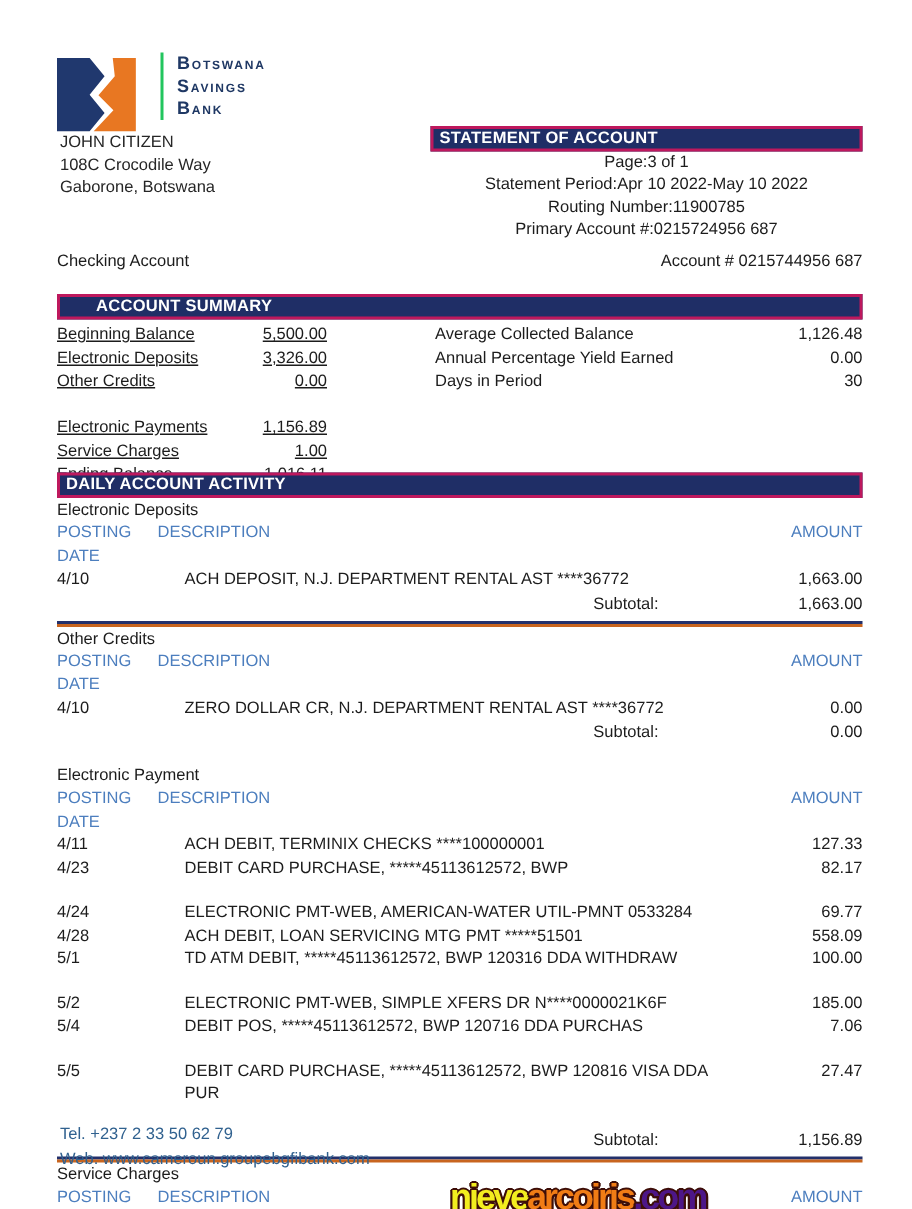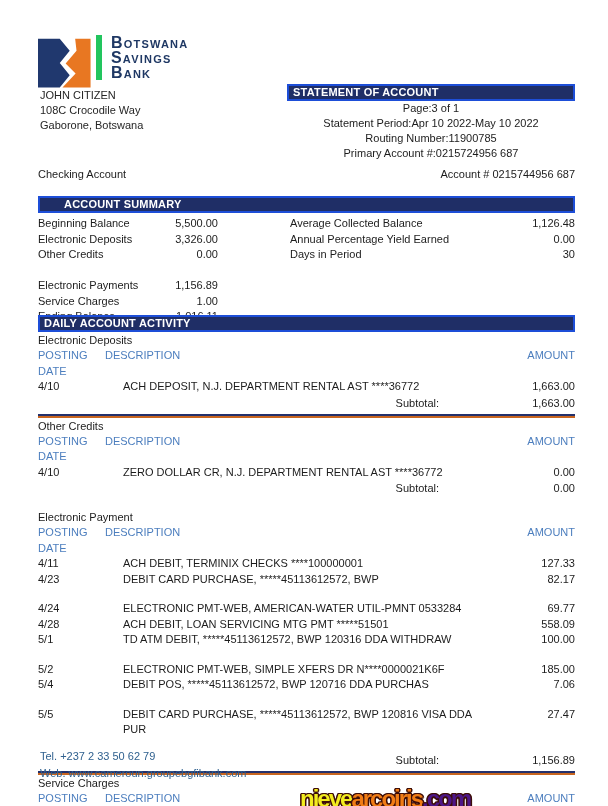--- a/index.html
+++ b/index.html
@@ -3,37 +3,37 @@
 <meta charset="utf-8">
 <style>
   html,body{margin:0;padding:0;background:#ffffff;}
   .page{position:relative;width:608px;height:806px;background:#fff;overflow:hidden;
         font-family:"Liberation Sans",sans-serif;font-size:11px;color:#1c1c1c;}
   .content{position:absolute;left:38px;top:0;width:537px;height:806px;}
 
   
   .logo-row{position:absolute;top:35px;left:0;display:flex;align-items:flex-start;}
   .logo-mark{width:58px;height:58px;}
-  .logo-text{border-left:6px solid #22c55e;padding-left:9px;
+  .logo-text{margin-left:11px;border-left:2px solid #22c55e;padding-left:9px;
              color:#1F3864;font-weight:bold;font-variant:small-caps;
-             font-size:16px;line-height:15px;letter-spacing:1.2px;}
+             font-size:12px;line-height:15px;letter-spacing:1.2px;}
   .address{position:absolute;top:88px;left:2px;line-height:15px;color:#262626;}
 
   
   .sbox{position:absolute;top:84px;right:0;width:288px;}
   .navy-bar{background:#1F2E66;color:#fff;font-weight:bold;letter-spacing:.2px;
-            border:2px solid #1d4ed8;padding:0 4px;line-height:13px;font-size:11px;}
+            border:2px solid #be185d;padding:0 4px;line-height:13px;font-size:11px;}
   .srow{display:flex;justify-content:center;line-height:15px;padding:0 2px;}
 
   .checking{position:absolute;top:167px;left:0;right:0;display:flex;justify-content:space-between;line-height:14px;align-items:flex-end;}
 
   
   .summary-bar{position:absolute;top:196px;left:0;right:0;padding-left:24px;}
   .summary-body{position:absolute;top:216px;left:0;right:0;height:96px;}
-  .sum-left{position:absolute;left:0;top:0;width:180px;}
+  .sum-left{position:absolute;left:0;top:0;width:180px;text-decoration:underline;}
   .sum-right{position:absolute;left:252px;top:0;right:0;}
   .sumrow{display:flex;justify-content:space-between;line-height:15.5px;}
   .sumgap{height:15.5px;}
 
   
   .activity{position:absolute;top:315px;left:0;right:0;}
   .section-name{line-height:15px;margin-top:1px;color:#1c1c1c;}
   .sec{margin-top:0;}
   .sec.gap-above{margin-top:13px;}
   .thead{display:grid;grid-template-columns:67px 1fr 100px;line-height:15.5px;color:#4C7EBE;}

